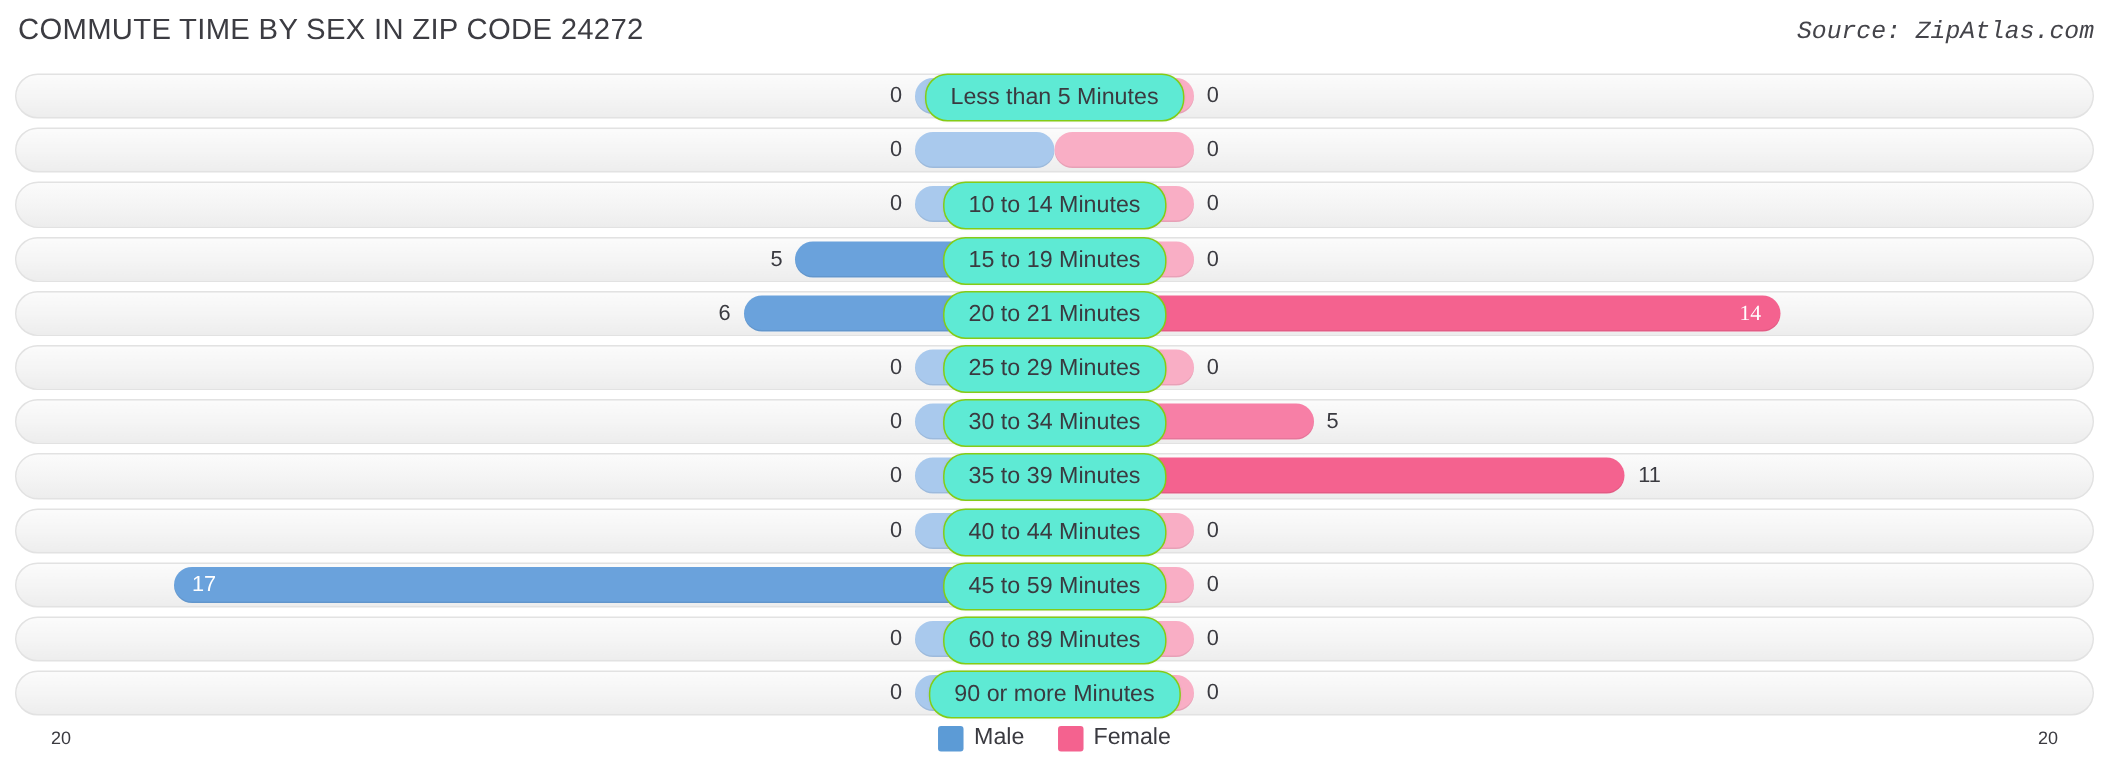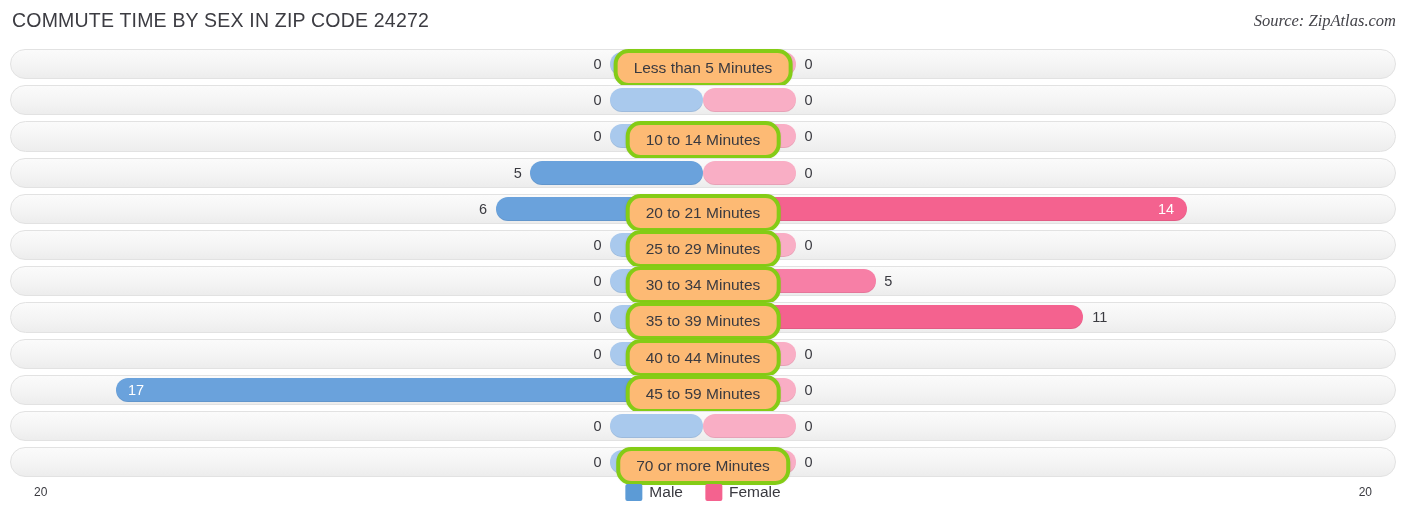--- a/index.html
+++ b/index.html
@@ -32,21 +32,21 @@
     top: 9px;
     font-size: 19.5px;
     letter-spacing: .2px;
     color: #3c3c42;
     white-space: nowrap;
   }
   .source {
     position: absolute;
     right: 10px;
     top: 11px;
-    font-family: Liberation Serif, serif;
+    font-family: Liberation Mono, monospace;
     font-style: italic;
     font-size: 16.5px;
     color: #44444a;
     white-space: nowrap;
   }
 
   
   .plot {
     position: absolute;
     left: 10px;
@@ -112,22 +112,22 @@
 
   
   .pill {
     position: absolute;
     top: 3px;
     left: 50%;
     transform: translateX(-50%);
     height: 30px;
     line-height: 30px;
     padding: 0 16px;
-    background: #fdba74;
-    border: 4px solid #84cc16;
+    background: #5eead4;
+    border: 1px solid #84cc16;
     border-radius: 15px;
     font-size: 15.5px;
     color: #3a3a40;
     white-space: nowrap;
     box-shadow: 0 0 2px rgba(0,0,0,.06);
   }
 
   
   .footer {
     position: absolute;
@@ -217,31 +217,32 @@
       <div class="row">
         <div class="track"></div>
         <div class="side left">
           <div class="bar left male" style="width: 25%;"></div>
         </div>
         <div class="val" style="right: calc(62.5% + 8px);">5</div>
         <div class="side right">
           <div class="bar right female zero" style="width: 13.5%;"></div>
         </div>
         <div class="val" style="left: calc(56.75% + 8px);">0</div>
+        <div class="pill">15 to 19 Minutes</div>
       </div>
       <div class="row">
         <div class="track"></div>
         <div class="side left">
           <div class="bar left male" style="width: 30%;"></div>
         </div>
         <div class="val" style="right: calc(65% + 8px);">6</div>
         <div class="side right">
           <div class="bar right female" style="width: 70%;"></div>
         </div>
-        <div class="val inside" style="right: calc(15% + 14px);">14</div>
+        <div class="val inside" style="right: calc(15% + 14px); font-family: Liberation Serif, serif;">14</div>
         <div class="pill">20 to 21 Minutes</div>
       </div>
       <div class="row">
         <div class="track"></div>
         <div class="side left">
           <div class="bar left male zero" style="width: 13.5%;"></div>
         </div>
         <div class="val" style="right: calc(56.75% + 8px);">0</div>
         <div class="side right">
           <div class="bar right female zero" style="width: 13.5%;"></div>
@@ -300,32 +301,33 @@
       <div class="row">
         <div class="track"></div>
         <div class="side left">
           <div class="bar left male zero" style="width: 13.5%;"></div>
         </div>
         <div class="val" style="right: calc(56.75% + 8px);">0</div>
         <div class="side right">
           <div class="bar right female zero" style="width: 13.5%;"></div>
         </div>
         <div class="val" style="left: calc(56.75% + 8px);">0</div>
-      </div>
-      <div class="row">
-        <div class="track"></div>
-        <div class="side left">
-          <div class="bar left male zero" style="width: 13.5%;"></div>
-        </div>
-        <div class="val" style="right: calc(56.75% + 8px);">0</div>
-        <div class="side right">
-          <div class="bar right female zero" style="width: 13.5%;"></div>
-        </div>
-        <div class="val" style="left: calc(56.75% + 8px);">0</div>
-        <div class="pill">70 or more Minutes</div>
+        <div class="pill">60 to 89 Minutes</div>
+      </div>
+      <div class="row">
+        <div class="track"></div>
+        <div class="side left">
+          <div class="bar left male zero" style="width: 13.5%;"></div>
+        </div>
+        <div class="val" style="right: calc(56.75% + 8px);">0</div>
+        <div class="side right">
+          <div class="bar right female zero" style="width: 13.5%;"></div>
+        </div>
+        <div class="val" style="left: calc(56.75% + 8px);">0</div>
+        <div class="pill">90 or more Minutes</div>
       </div>
     </div>
 
   <div class="footer">
     <div class="axis-min">20</div>
     <div class="legend">
       <div class="legend-item">
         <span class="swatch male"></span>
         <span>Male</span>
       </div>

